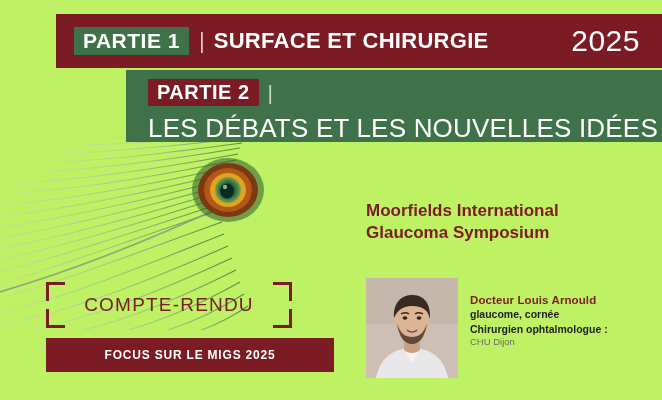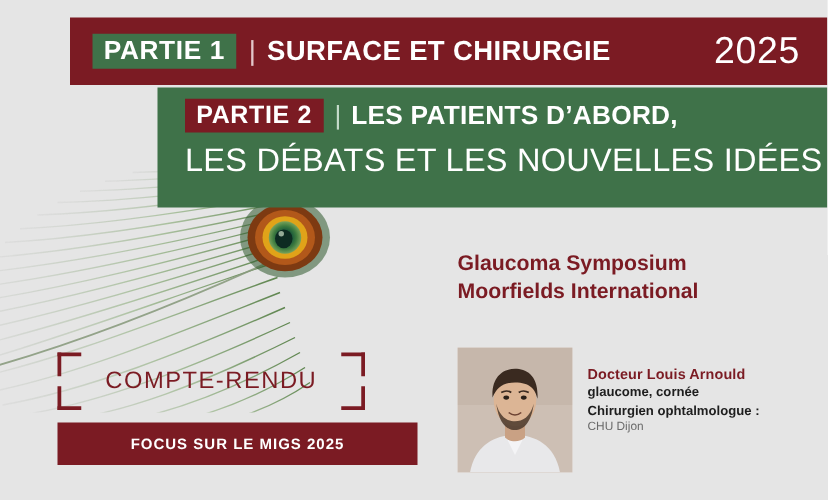--- a/index.html
+++ b/index.html
@@ -10,21 +10,21 @@
     width: 662px;
     height: 400px;
     background: #ffffff;
     font-family: "Liberation Sans", sans-serif;
     overflow: hidden;
   }
   .canvas {
     position: relative;
     width: 662px;
     height: 400px;
-    background: #e5e5e5;
+    background: #bef264;
     overflow: hidden;
   }
 
   
   .feather-wrap {
     position: absolute;
     left: -30px;
     top: 40px;
     width: 400px;
     height: 290px;
@@ -78,21 +78,21 @@
     font-size: 30px;
     letter-spacing: 0.5px;
   }
 
   
   .banner2 {
     position: absolute;
     left: 126px;
     top: 70px;
     right: 0;
-    height: 96px;
+    height: 72px;
     background: #3f7249;
     box-sizing: border-box;
     padding: 9px 0 0 22px;
   }
   .banner2-row1 {
     display: flex;
     align-items: center;
   }
   .tag-red {
     background: #7b1b23;
@@ -297,28 +297,27 @@
     <span class="tag-green">PARTIE 1</span>
     <span class="sep">|</span>
     <span class="banner1-title">SURFACE ET CHIRURGIE</span>
     <span class="year">2025</span>
   </div>
 
   <div class="banner2">
     <div class="banner2-row1">
       <span class="tag-red">PARTIE 2</span>
       <span class="sep-light">|</span>
-      <span class="banner2-title1">LES PATIENTS D’ABORD,</span>
     </div>
     <div class="banner2-row2">LES DÉBATS ET LES NOUVELLES IDÉES</div>
   </div>
 
   <div class="symposium">
+    <div>Moorfields International</div>
     <div>Glaucoma Symposium</div>
-    <div>Moorfields International</div>
   </div>
 
   <div class="speaker">
     <div class="portrait">
       <svg width="92" height="100" viewBox="0 0 92 100" xmlns="http://www.w3.org/2000/svg">
         <rect x="0" y="0" width="92" height="100" fill="#cdbfb4"></rect>
         <rect x="0" y="0" width="92" height="46" fill="#c6b7ab"></rect>
 
         <path d="M10 100 C 14 78 30 70 46 70 C 62 70 78 78 82 100 Z" fill="#e8e8ea"></path>
         <path d="M38 70 L46 86 L54 70 L50 66 L42 66 Z" fill="#f4f4f6"></path>

